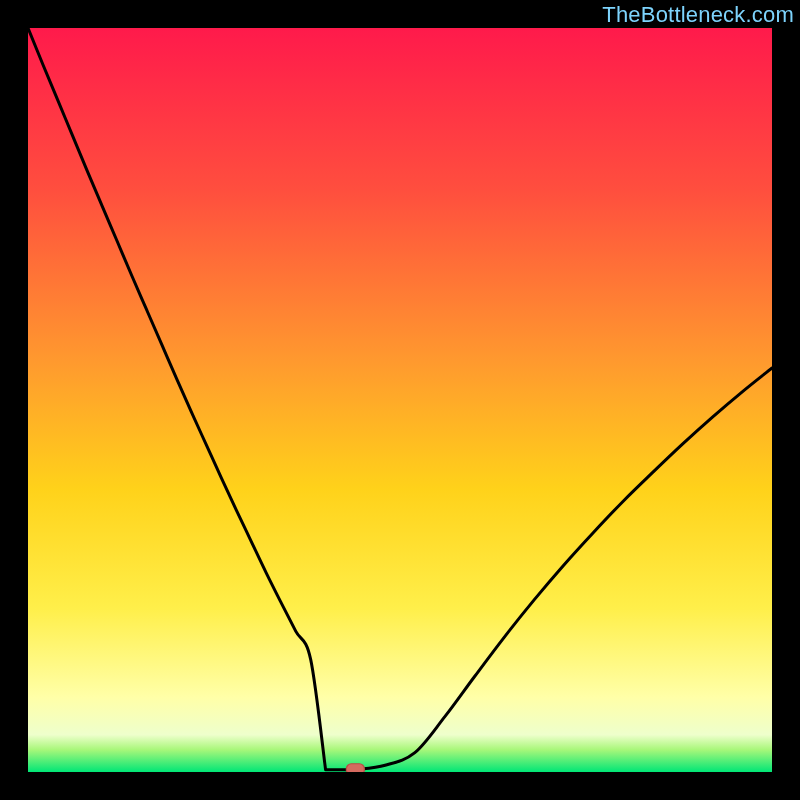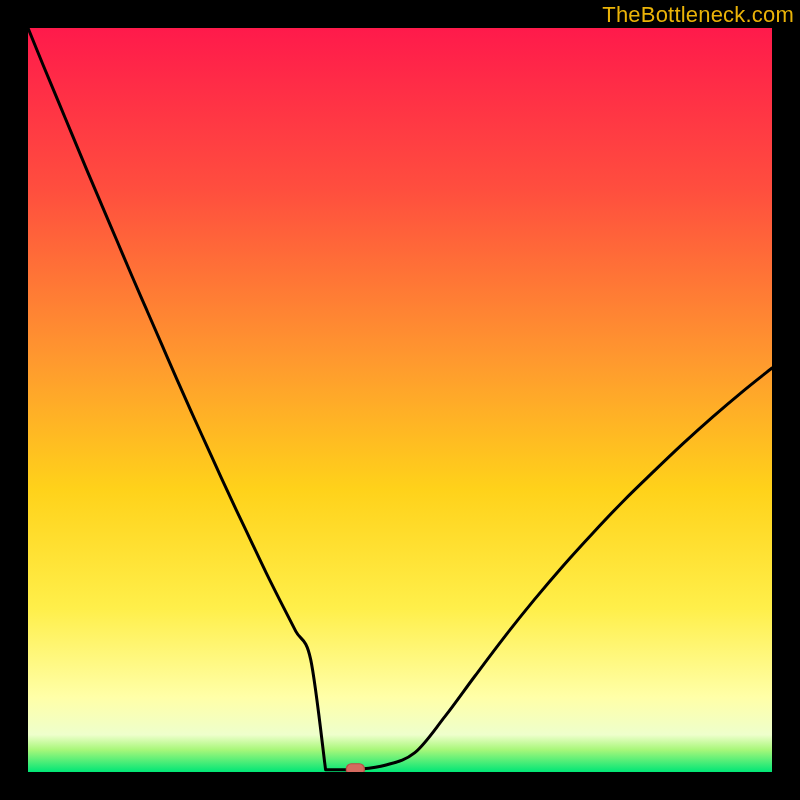--- a/index.html
+++ b/index.html
@@ -23,21 +23,21 @@
     position: absolute;
     left: 0;
     top: 0;
     width: 744px;
     height: 744px;
   }
   .watermark {
     position: absolute;
     top: 2px;
     right: 6px;
-    color: #eab308;
+    color: #7dd3fc;
     font-size: 22px;
     font-weight: 500;
     letter-spacing: 0.2px;
     user-select: none;
   }
   svg { display: block; }
 </style>
 </head>
 <body>
 

